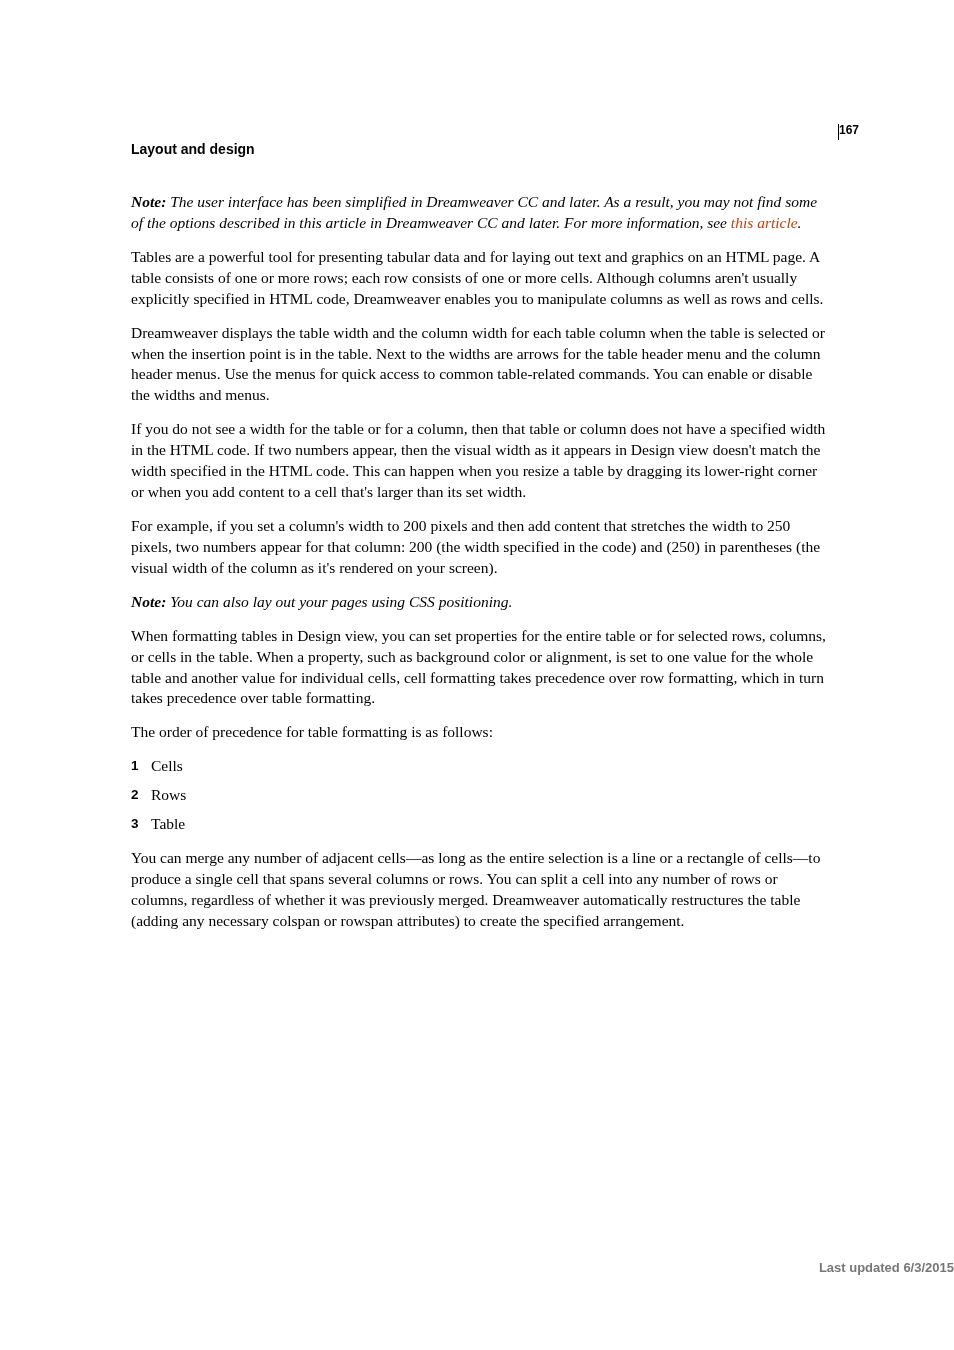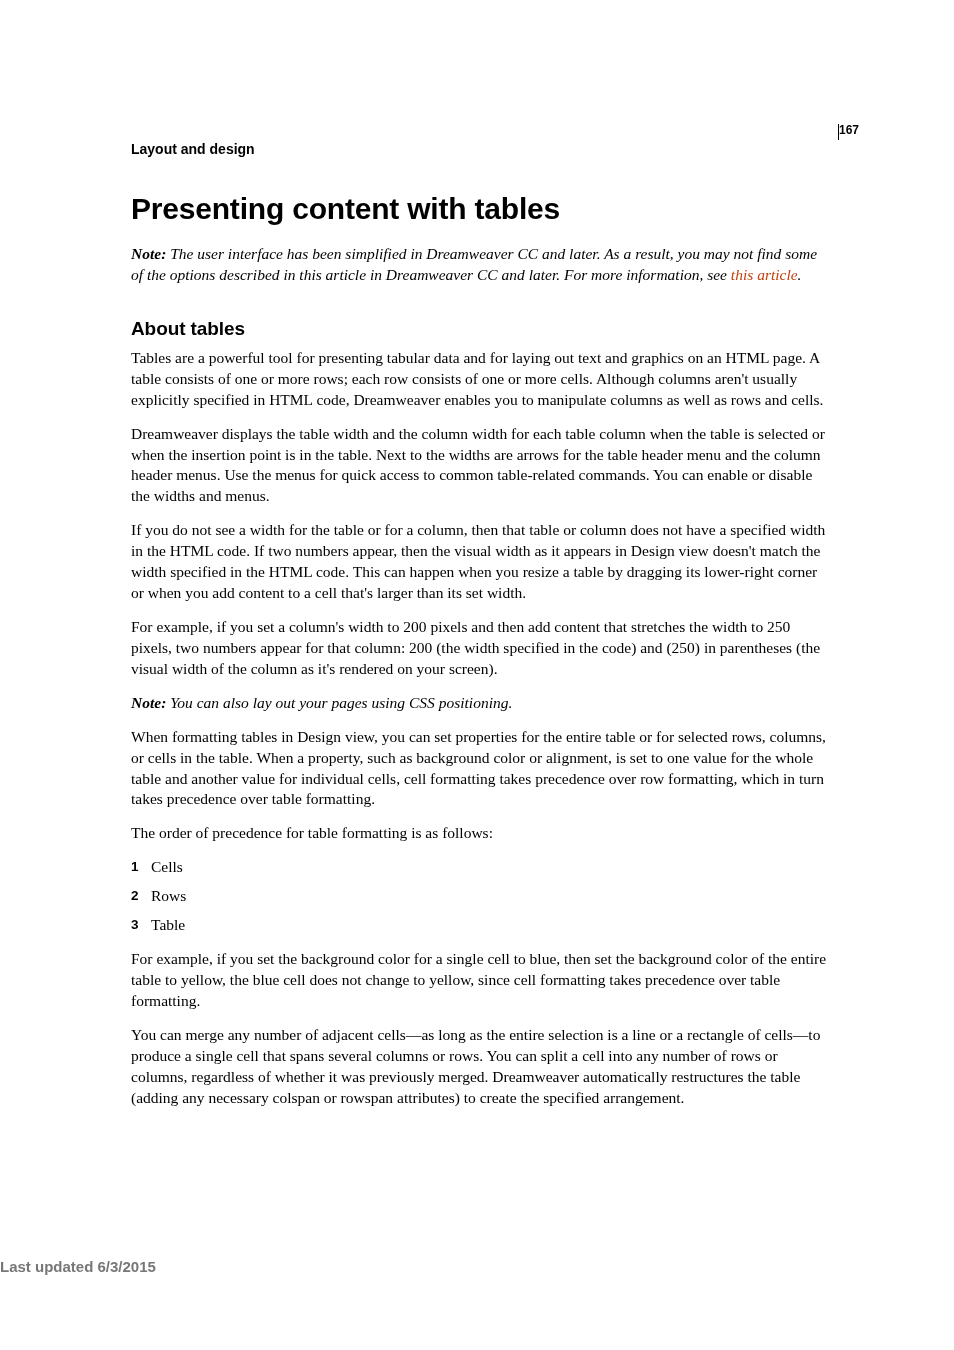--- a/index.html
+++ b/index.html
@@ -91,61 +91,58 @@
     font-family: "Myriad Pro", "Helvetica Neue", Arial, sans-serif;
     font-weight: 700;
     font-size: 13.5px;
     top: 1px;
   }
   .footer {
     position: absolute;
     bottom: 75px;
     left: 0;
     width: 954px;
-    text-align: left;
+    text-align: right;
     font-family: "Myriad Pro", "Helvetica Neue", Arial, sans-serif;
-    font-size: 15px;
+    font-size: 13px;
     font-weight: 700;
     color: #777;
   }
 </style>
 </head>
 <body>
 
 <div class="page">
 
   <div class="page-number">167</div>
 
   <div class="running-head">Layout and design</div>
 
   <div class="content">
 
-    <h1 class="title">Presenting content with tables</h1>
 
     <p class="note">
       <span class="note-label">Note:</span><span> The user interface has been simplified in Dreamweaver CC and later. As a result, you may not find some of the options described in this article in Dreamweaver CC and later. For more information, see </span><a class="link" href="#">this article</a><span>.</span>
     </p>
 
-    <h2 class="section">About tables</h2>
     <p>Tables are a powerful tool for presenting tabular data and for laying out text and graphics on an HTML page. A table consists of one or more rows; each row consists of one or more cells. Although columns aren't usually explicitly specified in HTML code, Dreamweaver enables you to manipulate columns as well as rows and cells.</p>
     <p>Dreamweaver displays the table width and the column width for each table column when the table is selected or when the insertion point is in the table. Next to the widths are arrows for the table header menu and the column header menus. Use the menus for quick access to common table-related commands. You can enable or disable the widths and menus.</p>
     <p>If you do not see a width for the table or for a column, then that table or column does not have a specified width in the HTML code. If two numbers appear, then the visual width as it appears in Design view doesn't match the width specified in the HTML code. This can happen when you resize a table by dragging its lower-right corner or when you add content to a cell that's larger than its set width.</p>
     <p>For example, if you set a column's width to 200 pixels and then add content that stretches the width to 250 pixels, two numbers appear for that column: 200 (the width specified in the code) and (250) in parentheses (the visual width of the column as it's rendered on your screen).</p>
     <p class="note">
       <span class="note-label">Note:</span><span> You can also lay out your pages using CSS positioning.</span>
     </p>
 
     <p>When formatting tables in Design view, you can set properties for the entire table or for selected rows, columns, or cells in the table. When a property, such as background color or alignment, is set to one value for the whole table and another value for individual cells, cell formatting takes precedence over row formatting, which in turn takes precedence over table formatting.</p>
     <p>The order of precedence for table formatting is as follows:</p>
     <ol class="precedence">
       <li><span class="num">1</span><span>Cells</span></li>
       <li><span class="num">2</span><span>Rows</span></li>
       <li><span class="num">3</span><span>Table</span></li>
     </ol>
-    <p>For example, if you set the background color for a single cell to blue, then set the background color of the entire table to yellow, the blue cell does not change to yellow, since cell formatting takes precedence over table formatting.</p>
 
     <p>You can merge any number of adjacent cells—as long as the entire selection is a line or a rectangle of cells—to produce a single cell that spans several columns or rows. You can split a cell into any number of rows or columns, regardless of whether it was previously merged. Dreamweaver automatically restructures the table (adding any necessary colspan or rowspan attributes) to create the specified arrangement.</p>
 
   </div>
 
   <div class="footer">Last updated 6/3/2015</div>
 
 </div>
 
 </body></html>

